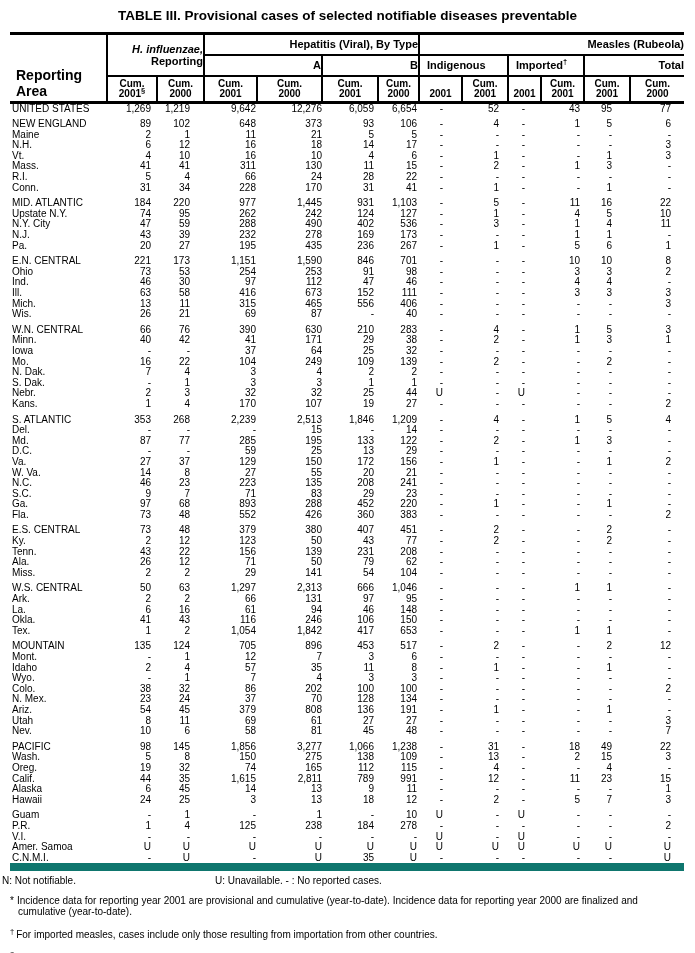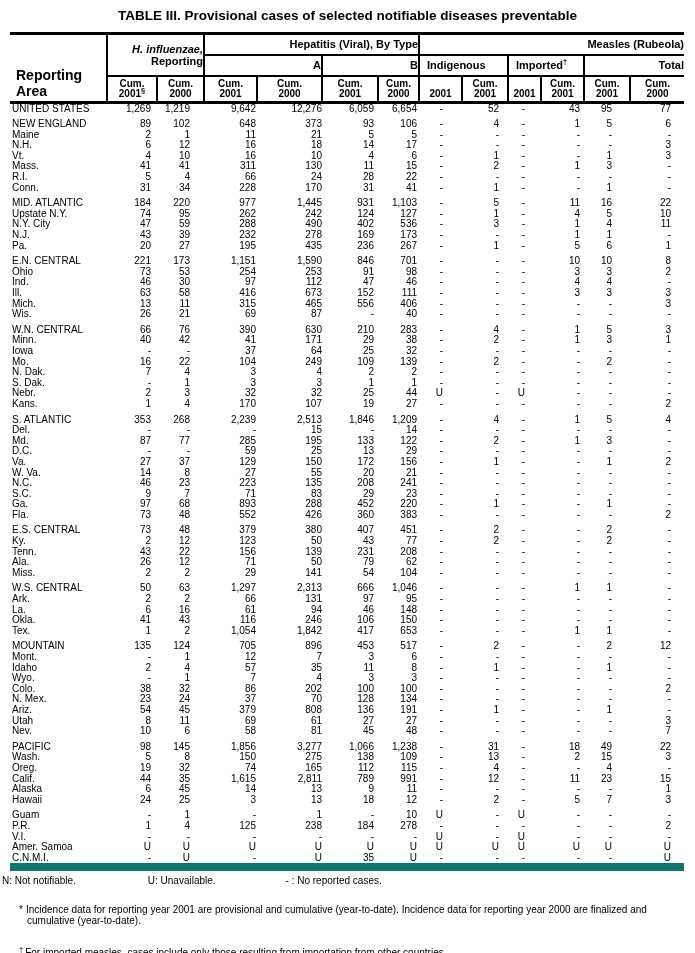--- a/index.html
+++ b/index.html
@@ -40,22 +40,22 @@
   tbody td:nth-child(7)  { padding-right:2px; }
   tbody td:nth-child(8)  { padding-right:19px; }
   tbody td:nth-child(9)  { padding-right:9px; }
   tbody td:nth-child(10) { padding-right:16px; }
   tbody td:nth-child(11) { padding-right:4px; }
   tbody td:nth-child(12) { padding-right:18px; }
   tbody td:nth-child(13) { padding-right:13px; }
   .footnotes { margin:4px 2px 0 2px; font-size:10px; line-height:11.5px; width:692px; }
   .fn-legend span { display:inline-block; }
   .fn-legend .lg0 { width:143px; }
-  .fn-legend .lg1 { width:135px; }
-  p.fn { margin:17px; padding-left:8px; text-indent:-8px; }
+  .fn-legend .lg1 { width:135px;text-align:right; }
+  p.fn { margin:8px; padding-left:8px; text-indent:-8px; }
   .fnmark { margin-right:3px; }
   .fnmark.supm { font-size:7.5px; vertical-align:super; margin-right:2px; }
 </style>
 </head>
 <body>
 
 <div class="page">
 
   <div class="title">
     <div>TABLE III. Provisional cases of selected notifiable diseases preventable</div>

